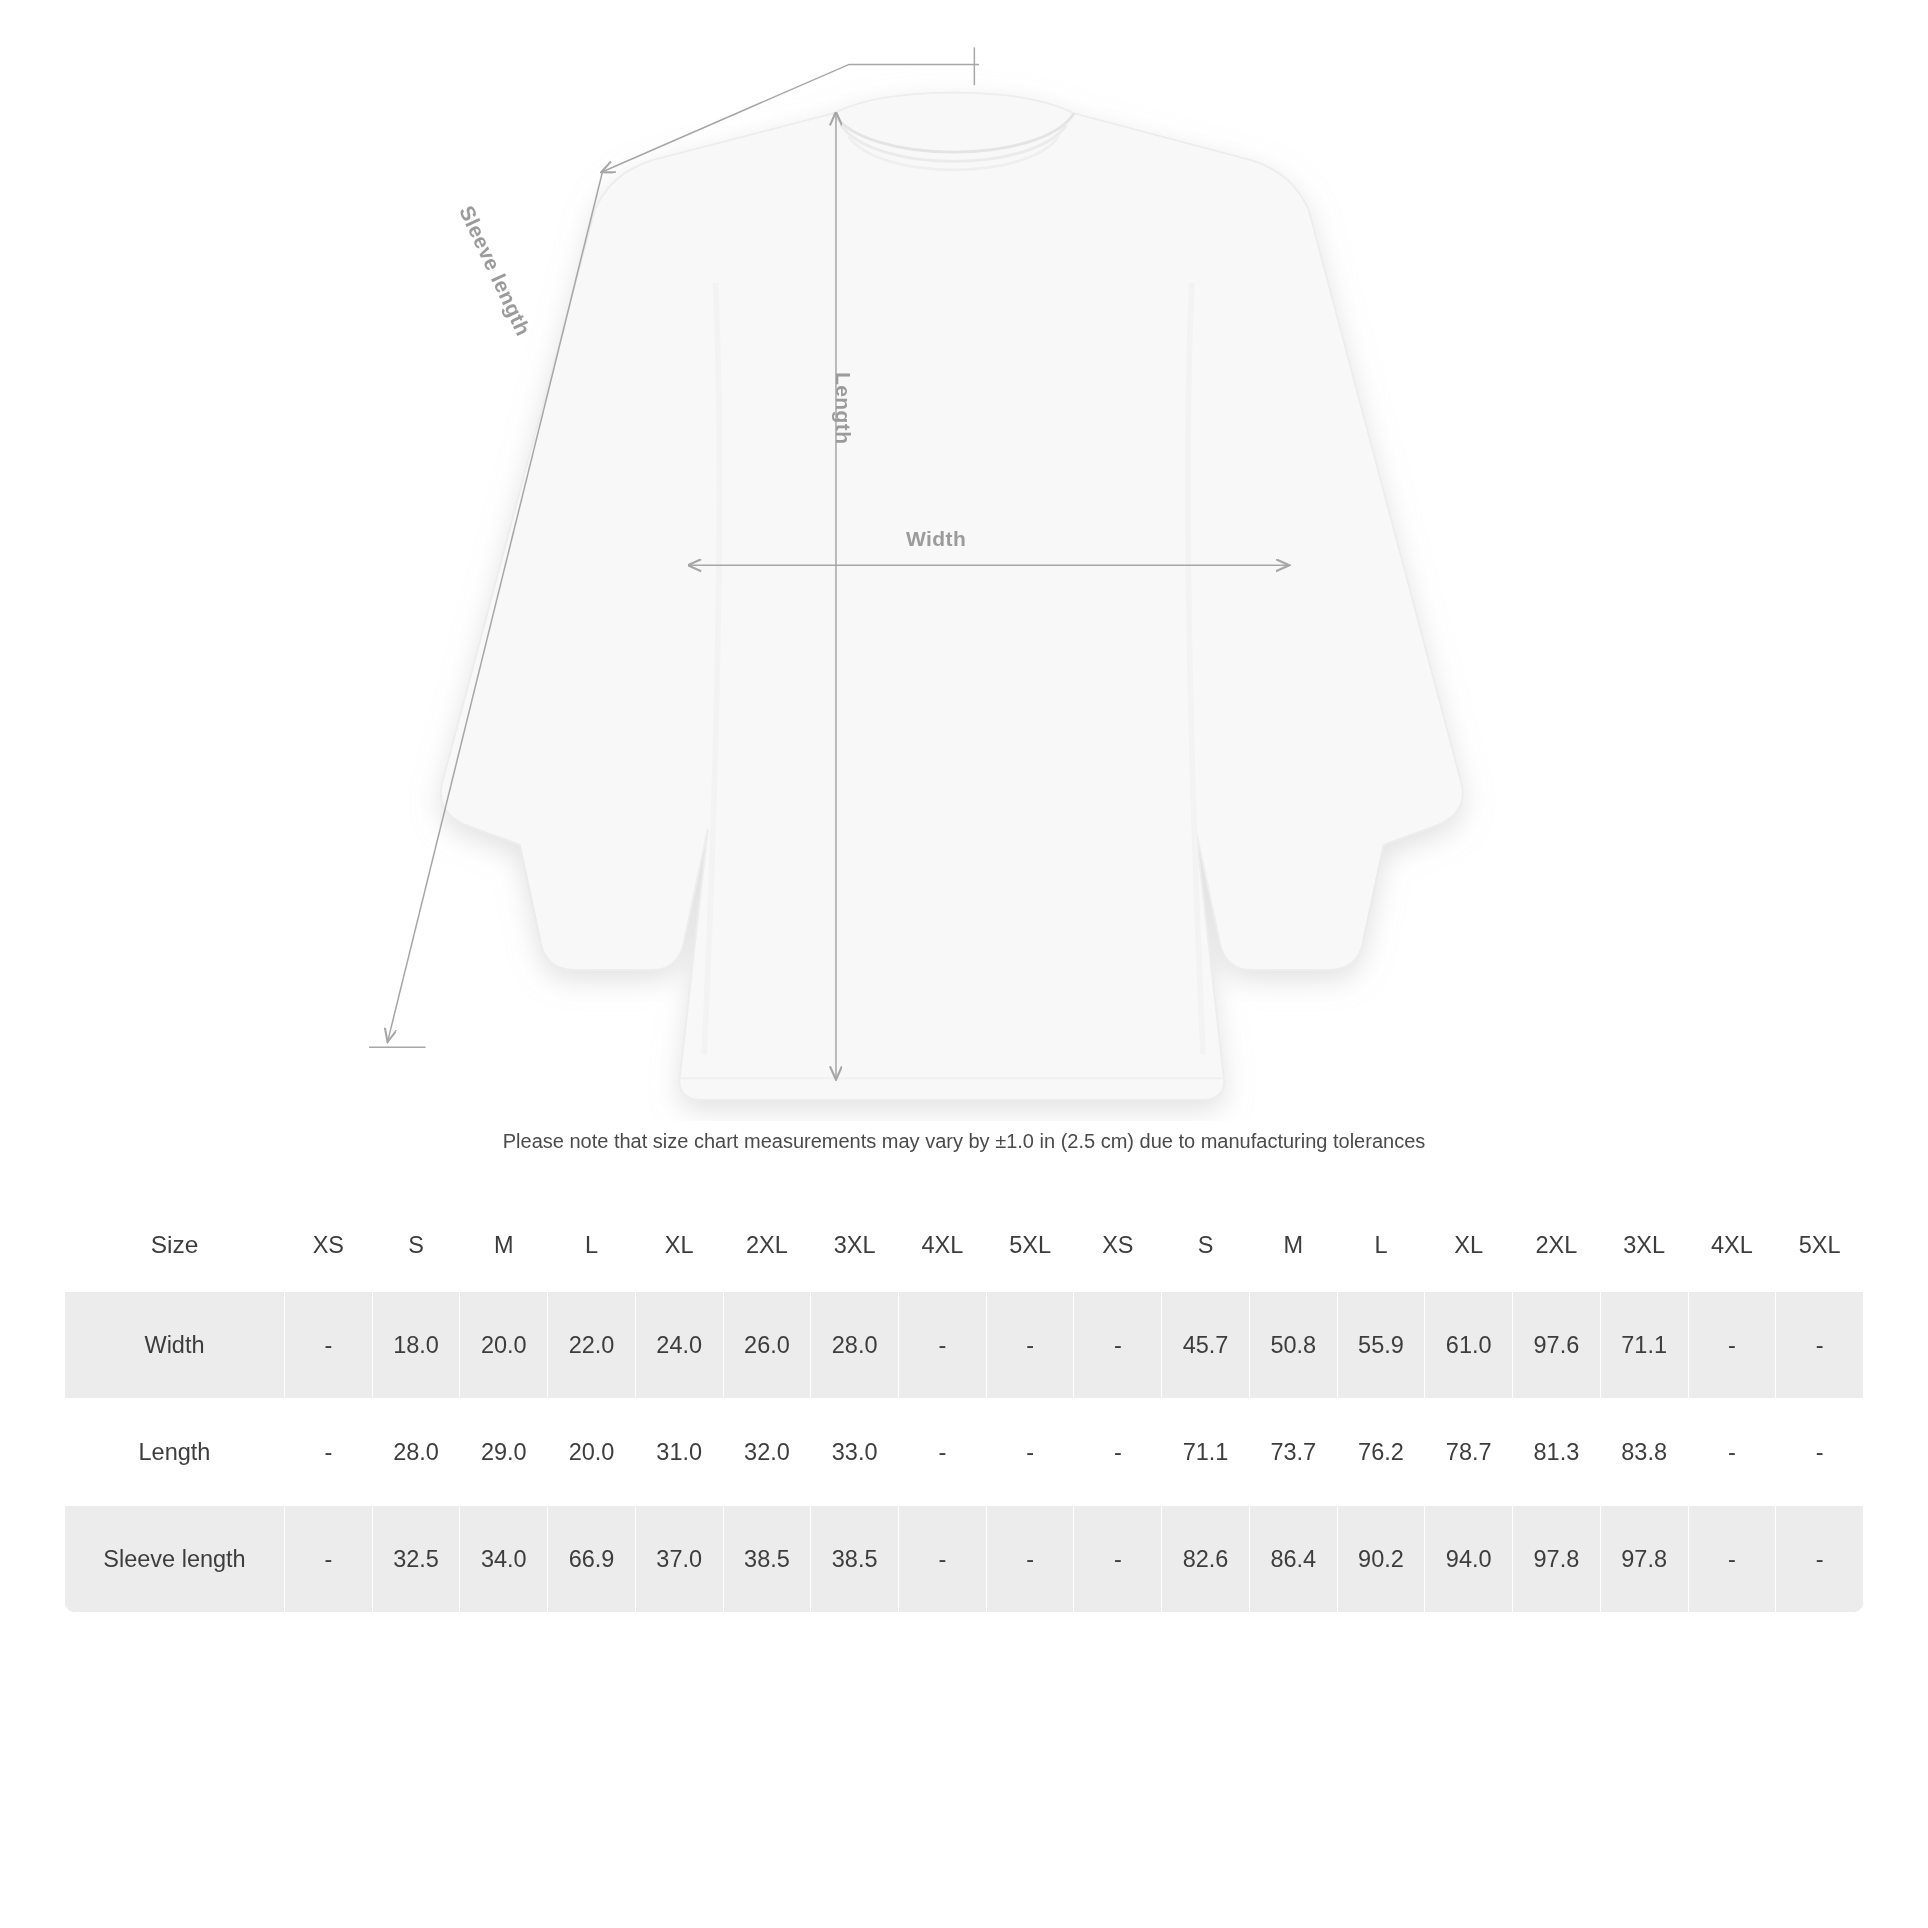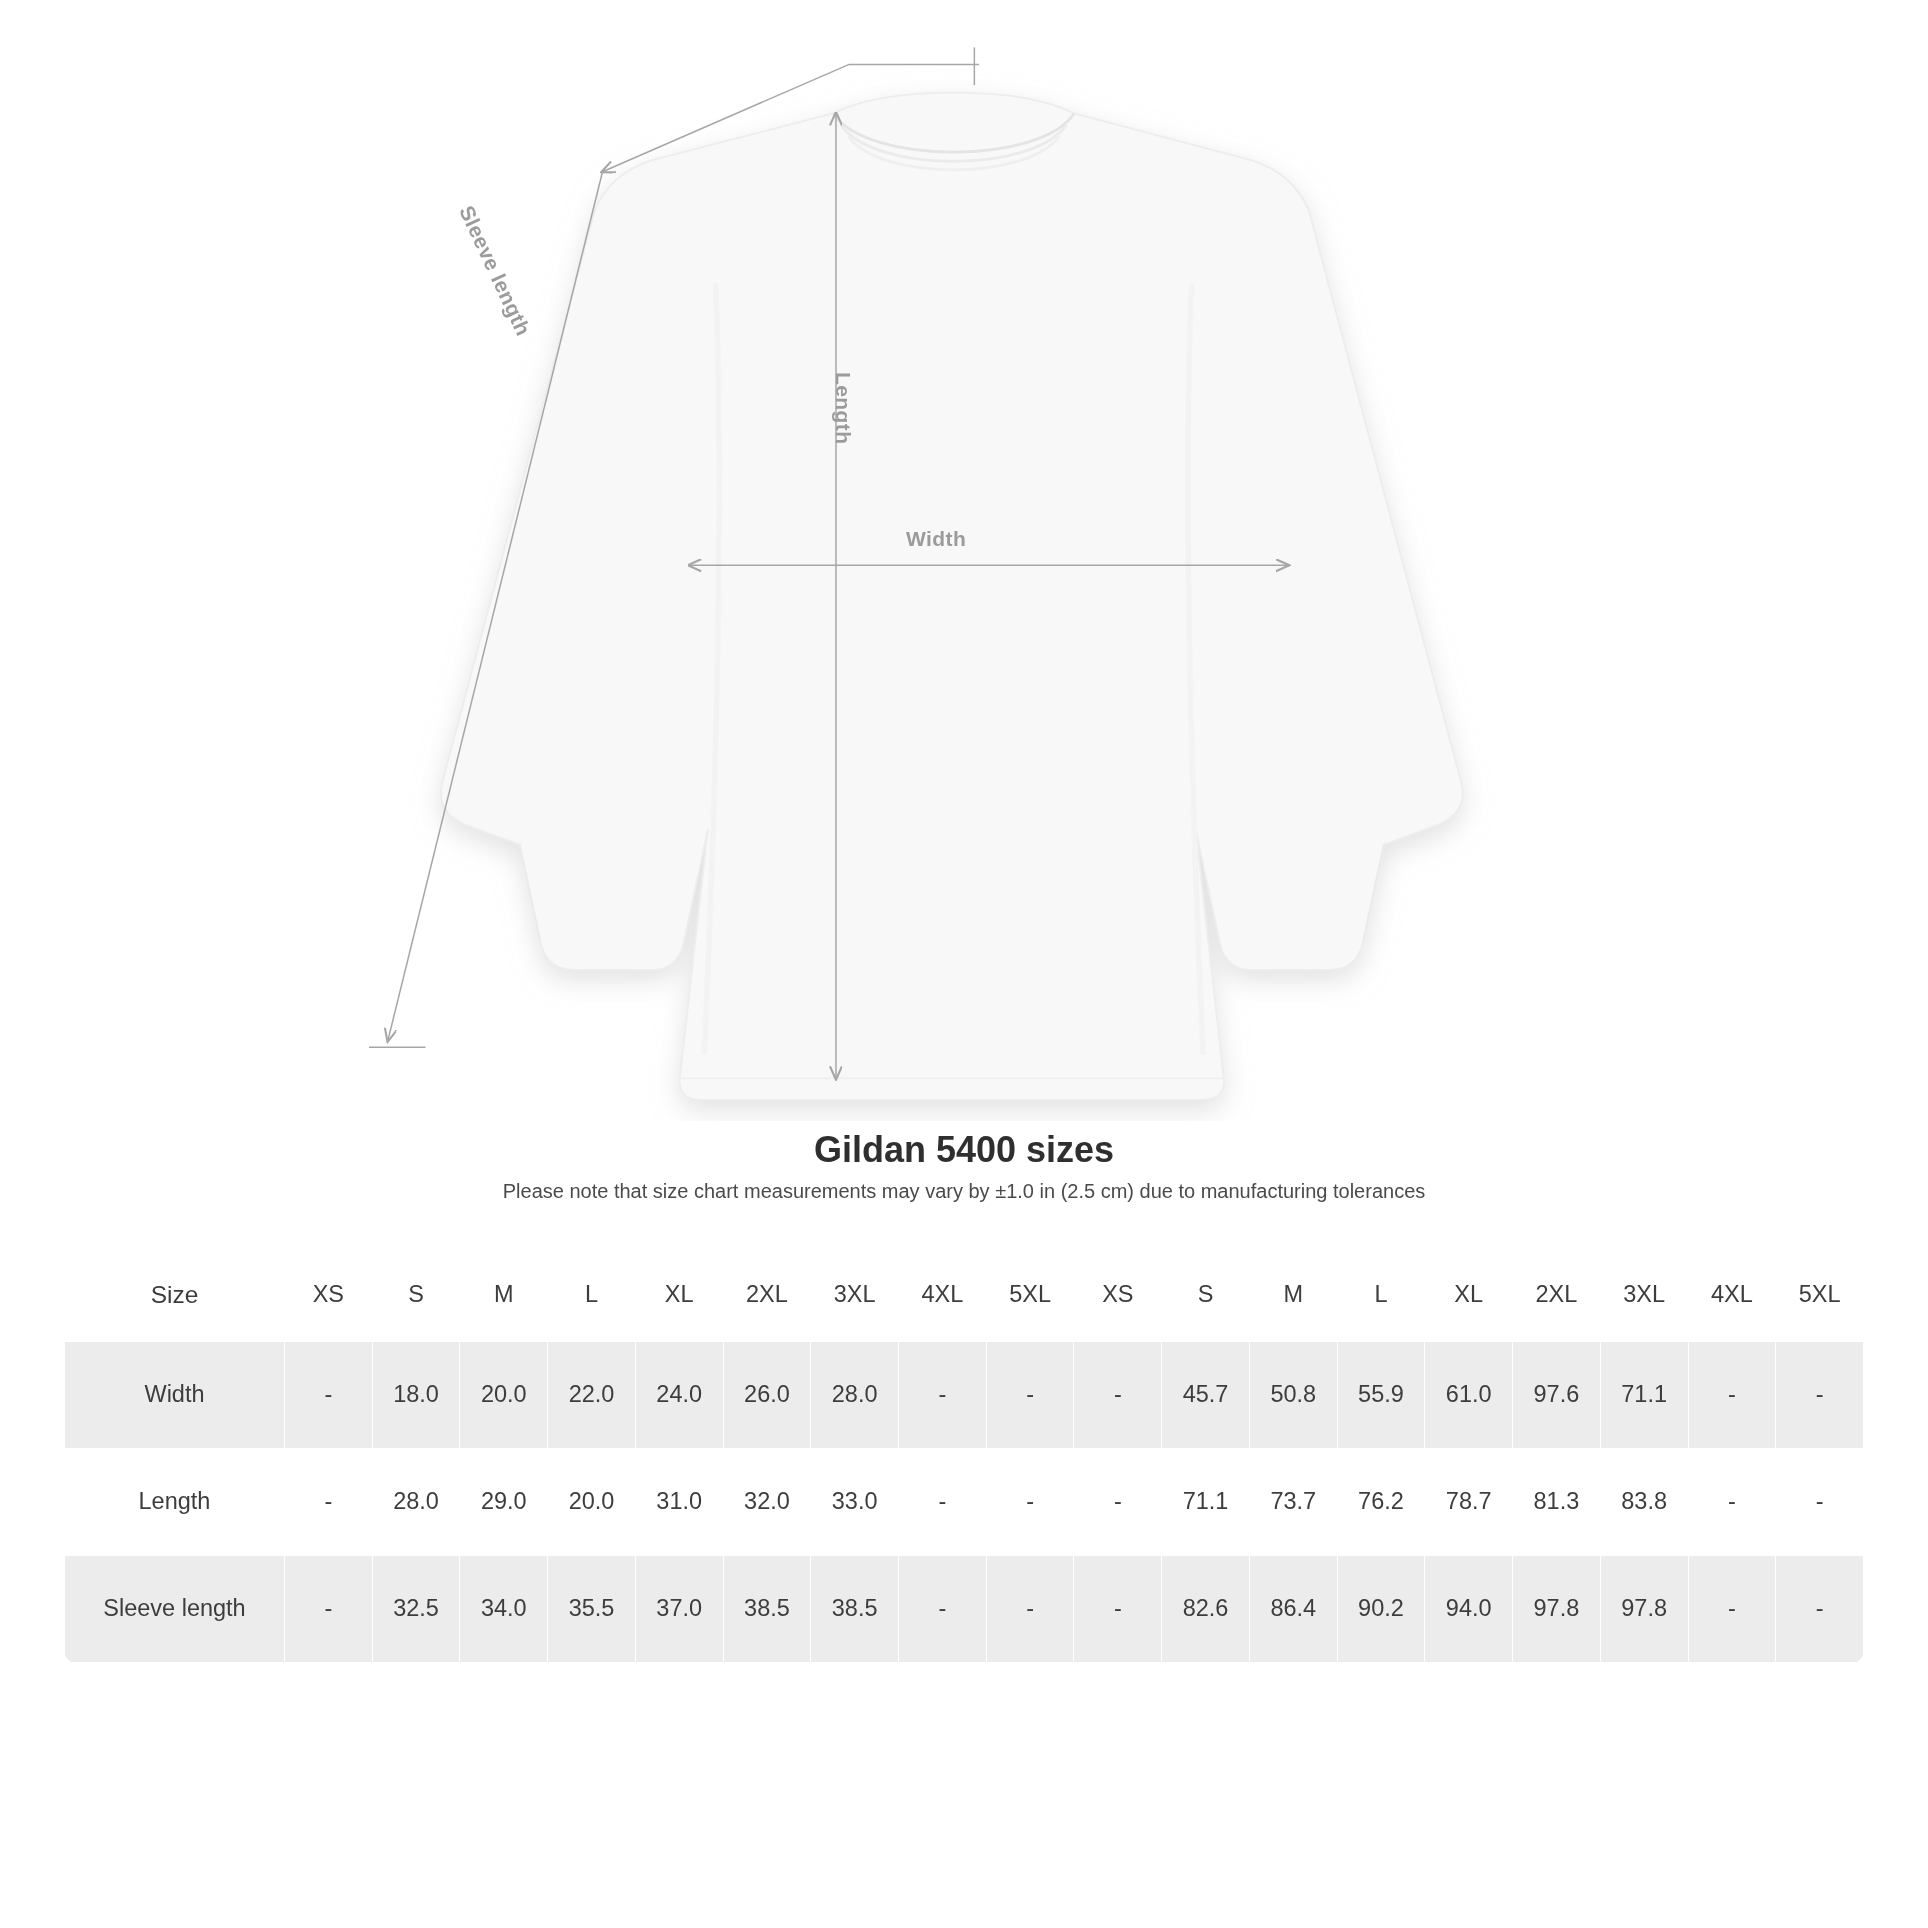--- a/index.html
+++ b/index.html
@@ -208,21 +208,20 @@
 
         <line x1="732" y1="600" x2="1368" y2="600" stroke="#a6a6a6" stroke-width="1.6" marker-start="url(#arrowStart)" marker-end="url(#arrowEnd)"></line>
       </g>
     </svg>
 
     <div class="dim-label label-sleeve">Sleeve length</div>
     <div class="dim-label label-length">Length</div>
     <div class="dim-label label-width">Width</div>
   </div>
 
-  <h1 class="chart-title">Gildan 5400 sizes</h1>
   <p class="chart-note">Please note that size chart measurements may vary by ±1.0 in (2.5 cm) due to manufacturing tolerances</p>
 
   <div class="table-wrap">
     <table class="size-table">
       <tbody>
         <tr class="head-row">
           <td class="col-first size-cell">Size</td>
           <td>XS</td>
           <td>S</td>
           <td>M</td>
@@ -285,21 +284,21 @@
           <td>83.8</td>
           <td>-</td>
           <td>-</td>
         </tr>
 
         <tr class="data-row row-shade">
           <td class="col-first rowhead">Sleeve length</td>
           <td>-</td>
           <td>32.5</td>
           <td>34.0</td>
-          <td>35.5</td>
+          <td>66.9</td>
           <td>37.0</td>
           <td>38.5</td>
           <td>38.5</td>
           <td>-</td>
           <td>-</td>
           <td>-</td>
           <td>82.6</td>
           <td>86.4</td>
           <td>90.2</td>
           <td>94.0</td>

